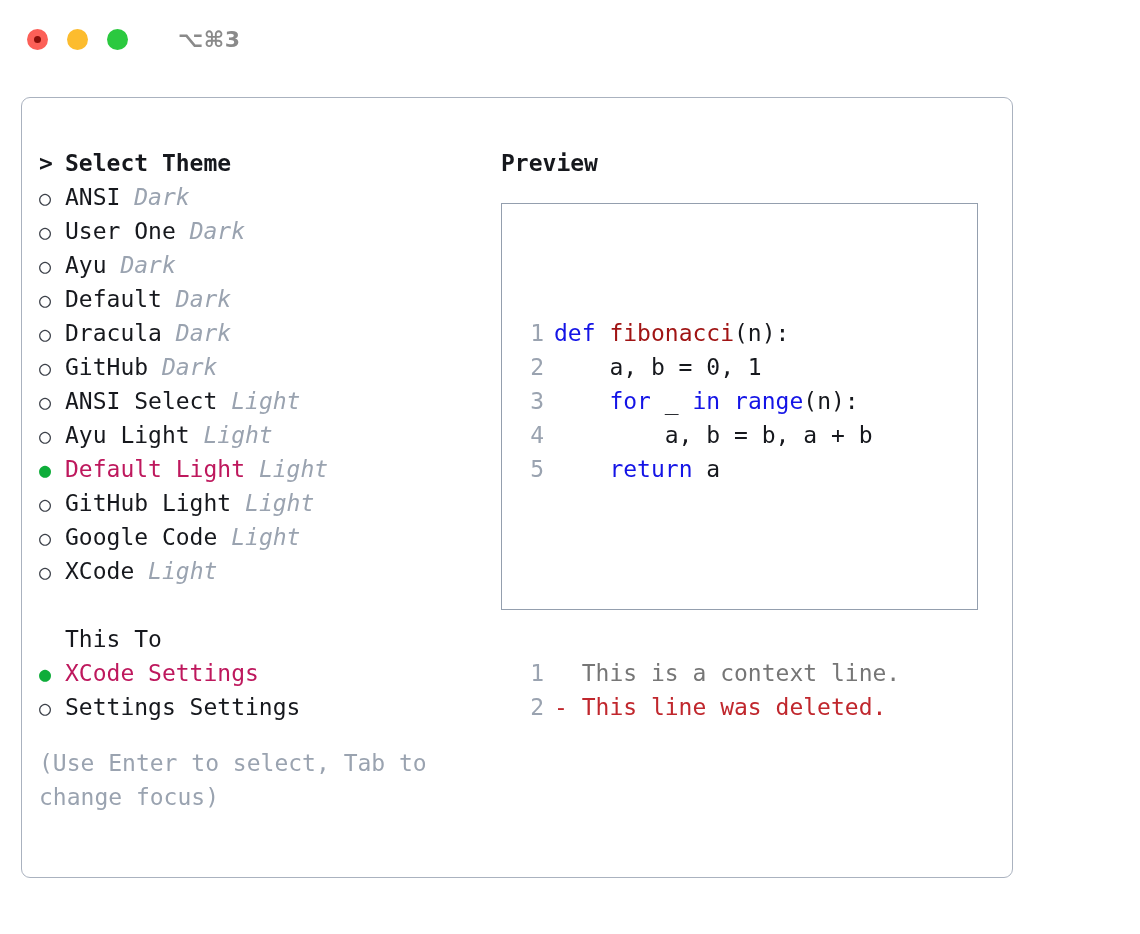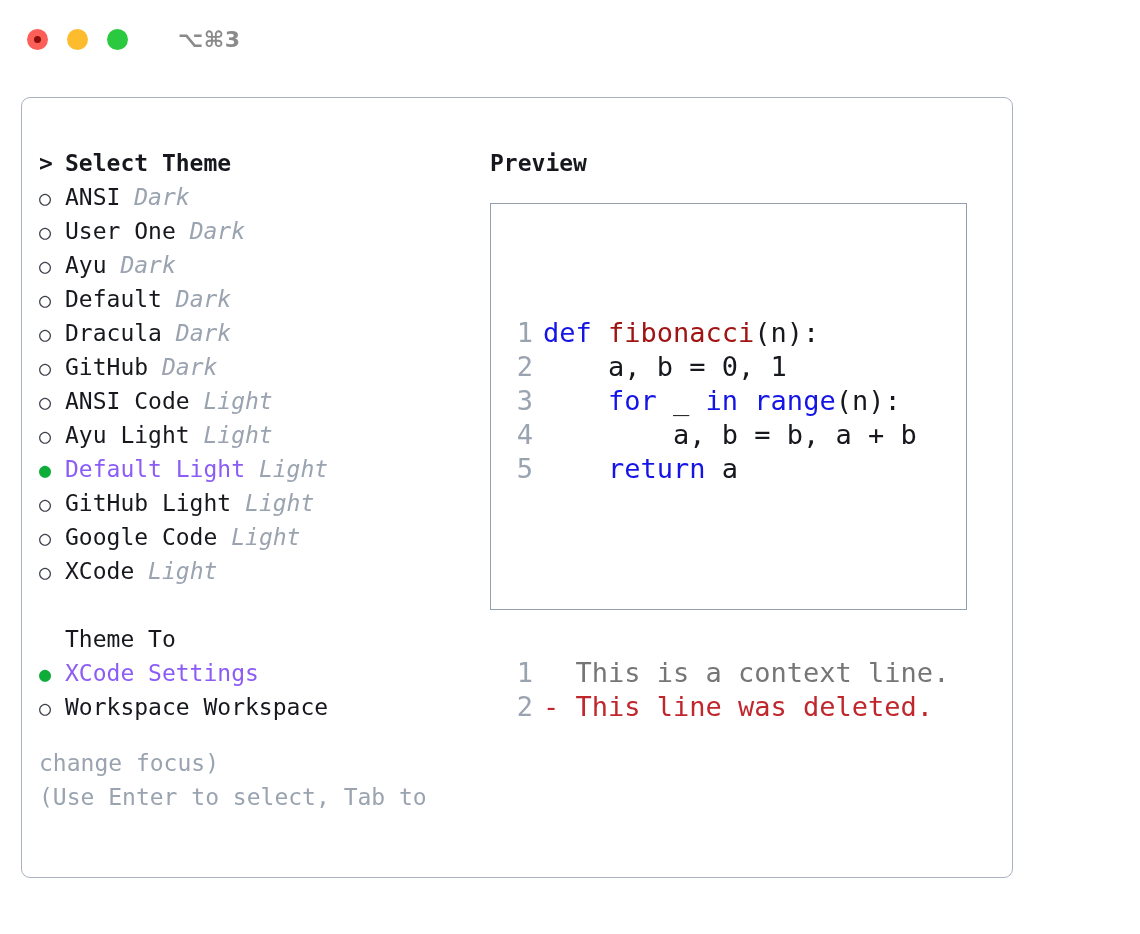--- a/index.html
+++ b/index.html
@@ -118,38 +118,38 @@
     color: #3c4049;
     font-size: 20px;
   }
   .marker.sel {
     color: #0ead3a;
     font-size: 20px;
   }
 
   .label        { color: #16181d; }
   .label.bold   { font-weight: bold; text-align: center; }
-  .label.sel    { color: #8b5cf6; }
+  .label.sel    { color: #be185d; }
   .category     { color: #9aa3b0; font-style: italic; }
   .gap          { height: 34px; }
 
   .hint {
     position: absolute;
     left: 17px;
     top: 648px;
     width: 420px;
     font-size: 23px;
     line-height: 34px;
     color: #9aa3b0;
   }
 
   
   .right-col {
     position: absolute;
-    left: 468px;
+    left: 479px;
     top: 48px;
     width: 490px;
   }
   .preview-title {
     font-size: 23px;
     line-height: 34px;
     font-weight: bold;
     color: #16181d;
   }
   .preview-box {
@@ -158,21 +158,21 @@
     height: 407px;
     border: 1.8px solid #949fae;
     box-sizing: border-box;
     background: #ffffff;
     position: relative;
   }
   .code {
     position: absolute;
     left: 18px;
     top: 44px;
-    font-size: 27px;
+    font-size: 23px;
     line-height: 34px;
     white-space: pre;
   }
   .codeline { white-space: pre; }
   .lnum {
     display: inline-block;
     width: 24px;
     text-align: right;
     color: #9aa3b0;
     margin-right: 10px;
@@ -211,44 +211,44 @@
           <span class="label bold">Select Theme</span>
         </div>
 
         <div id="theme-items">
             <div class="row"><span class="marker unsel">○</span><span class="label">ANSI</span><span> </span><span class="category">Dark</span></div>
             <div class="row"><span class="marker unsel">○</span><span class="label">User One</span><span> </span><span class="category">Dark</span></div>
             <div class="row"><span class="marker unsel">○</span><span class="label">Ayu</span><span> </span><span class="category">Dark</span></div>
             <div class="row"><span class="marker unsel">○</span><span class="label">Default</span><span> </span><span class="category">Dark</span></div>
             <div class="row"><span class="marker unsel">○</span><span class="label">Dracula</span><span> </span><span class="category">Dark</span></div>
             <div class="row"><span class="marker unsel">○</span><span class="label">GitHub</span><span> </span><span class="category">Dark</span></div>
-            <div class="row"><span class="marker unsel">○</span><span class="label">ANSI Code</span><span> </span><span class="category">Light</span></div>
+            <div class="row"><span class="marker unsel">○</span><span class="label">ANSI Select</span><span> </span><span class="category">Light</span></div>
             <div class="row"><span class="marker unsel">○</span><span class="label">Ayu Light</span><span> </span><span class="category">Light</span></div>
             <div class="row"><span class="marker sel">●</span><span class="label sel">Default Light</span><span> </span><span class="category">Light</span></div>
             <div class="row"><span class="marker unsel">○</span><span class="label">GitHub Light</span><span> </span><span class="category">Light</span></div>
             <div class="row"><span class="marker unsel">○</span><span class="label">Google Code</span><span> </span><span class="category">Light</span></div>
             <div class="row"><span class="marker unsel">○</span><span class="label">XCode</span><span> </span><span class="category">Light</span></div>
           </div>
 
         <div class="gap"></div>
 
         <div class="row">
           <span class="marker empty">○</span>
-          <span class="label">Theme To</span>
+          <span class="label">This To</span>
         </div>
 
         <div id="apply-items">
             <div class="row"><span class="marker sel">●</span><span class="label sel">XCode Settings</span></div>
-            <div class="row"><span class="marker unsel">○</span><span class="label">Workspace Workspace</span></div>
+            <div class="row"><span class="marker unsel">○</span><span class="label">Settings Settings</span></div>
           </div>
       </div>
 
       <div class="hint">
+        <div>(Use Enter to select, Tab to</div>
         <div>change focus)</div>
-        <div>(Use Enter to select, Tab to</div>
       </div>
 
       <div class="right-col">
         <div class="preview-title">Preview</div>
         <div class="preview-box">
           <div class="code">
             <div id="code-lines"><div class="codeline"><span class="lnum">1</span><span class="kw">def </span><span class="fn">fibonacci</span><span class="plain">(n):</span></div><div class="codeline"><span class="lnum">2</span><span class="plain">    a, b = 0, 1</span></div><div class="codeline"><span class="lnum">3</span><span class="plain">    </span><span class="kw">for </span><span class="plain">_ </span><span class="kw">in </span><span class="kw">range</span><span class="plain">(n):</span></div><div class="codeline"><span class="lnum">4</span><span class="plain">        a, b = b, a + b</span></div><div class="codeline"><span class="lnum">5</span><span class="plain">    </span><span class="kw">return </span><span class="plain">a</span></div></div>
             <div class="blank"></div>
             <div id="diff-lines"><div class="codeline"><span class="lnum">1</span><span class="ctx">  This is a context line.</span></div><div class="codeline"><span class="lnum">2</span><span class="del">- This line was deleted.</span></div></div>
           </div>

